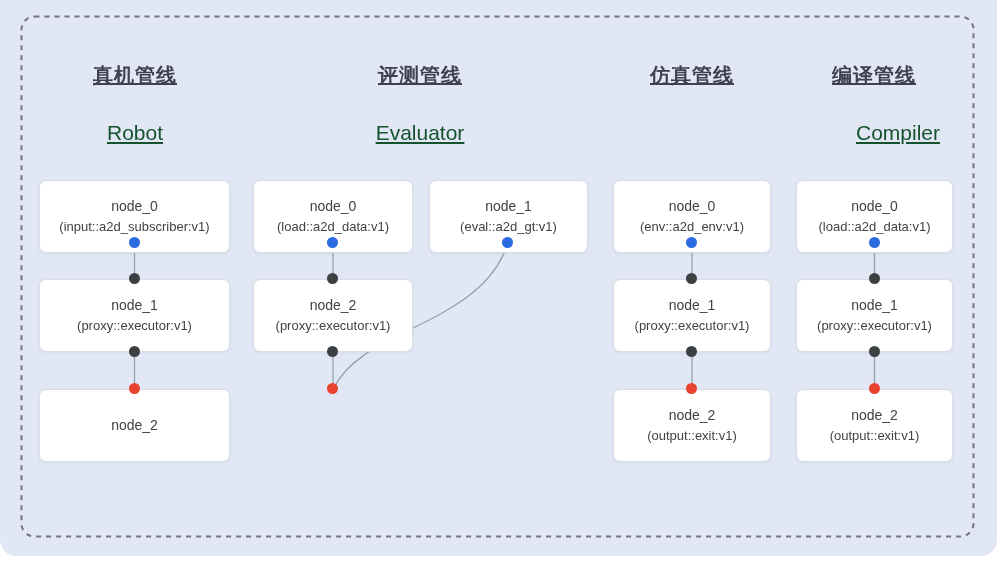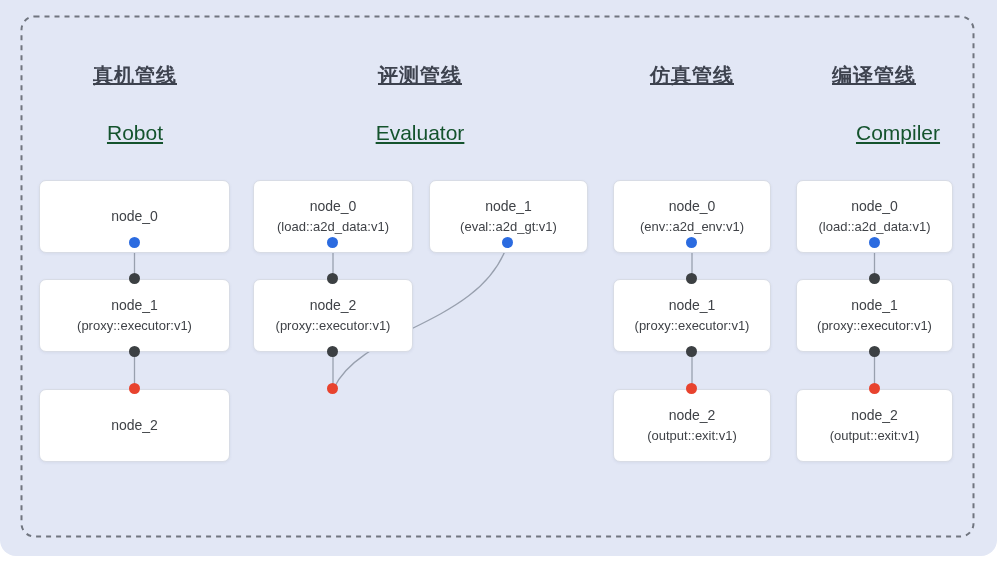--- a/index.html
+++ b/index.html
@@ -58,20 +58,21 @@
   <div class="hdr zh" style="left:25px">真机管线</div>
   <div class="hdr en" style="left:25px">Robot</div>
   <div class="hdr en" style="left:310px">Evaluator</div>
   <div class="hdr zh" style="left:310px">评测管线</div>
   <div class="hdr zh" style="left:582px">仿真管线</div>
   <div class="hdr zh" style="left:764px">编译管线</div>
   <div class="hdr en" style="left:788px">Compiler</div>
 
   <div class="node x-robot y0">
     <div class="n">node_0</div>
+    <div class="t">(input::a2d_subscriber:v1)</div>
   </div>
   <div class="node x-robot y1">
     <div class="n">node_1</div>
     <div class="t">(proxy::executor:v1)</div>
   </div>
   <div class="node x-robot y2">
     <div class="n">node_2</div>
   </div>
 
   <div class="node x-eval y0">

